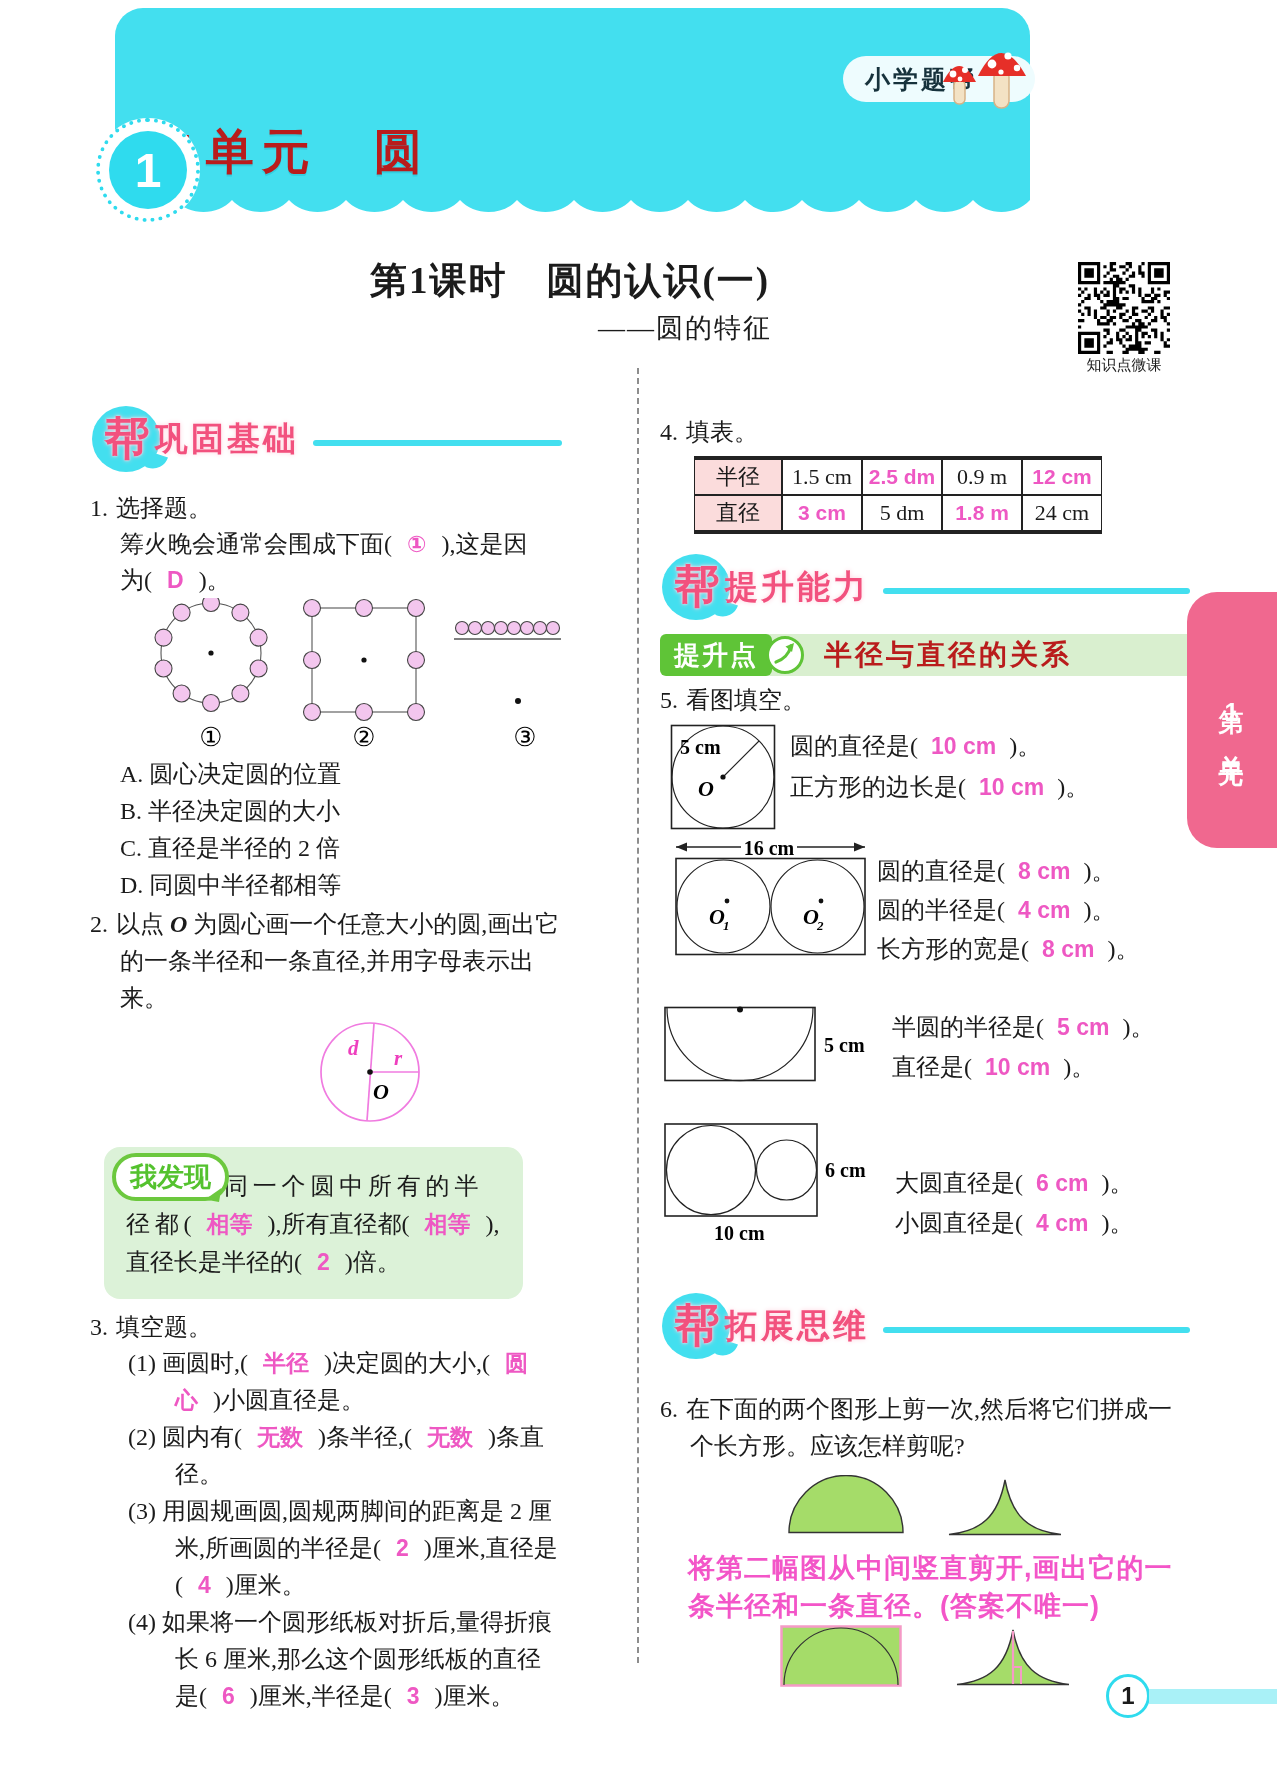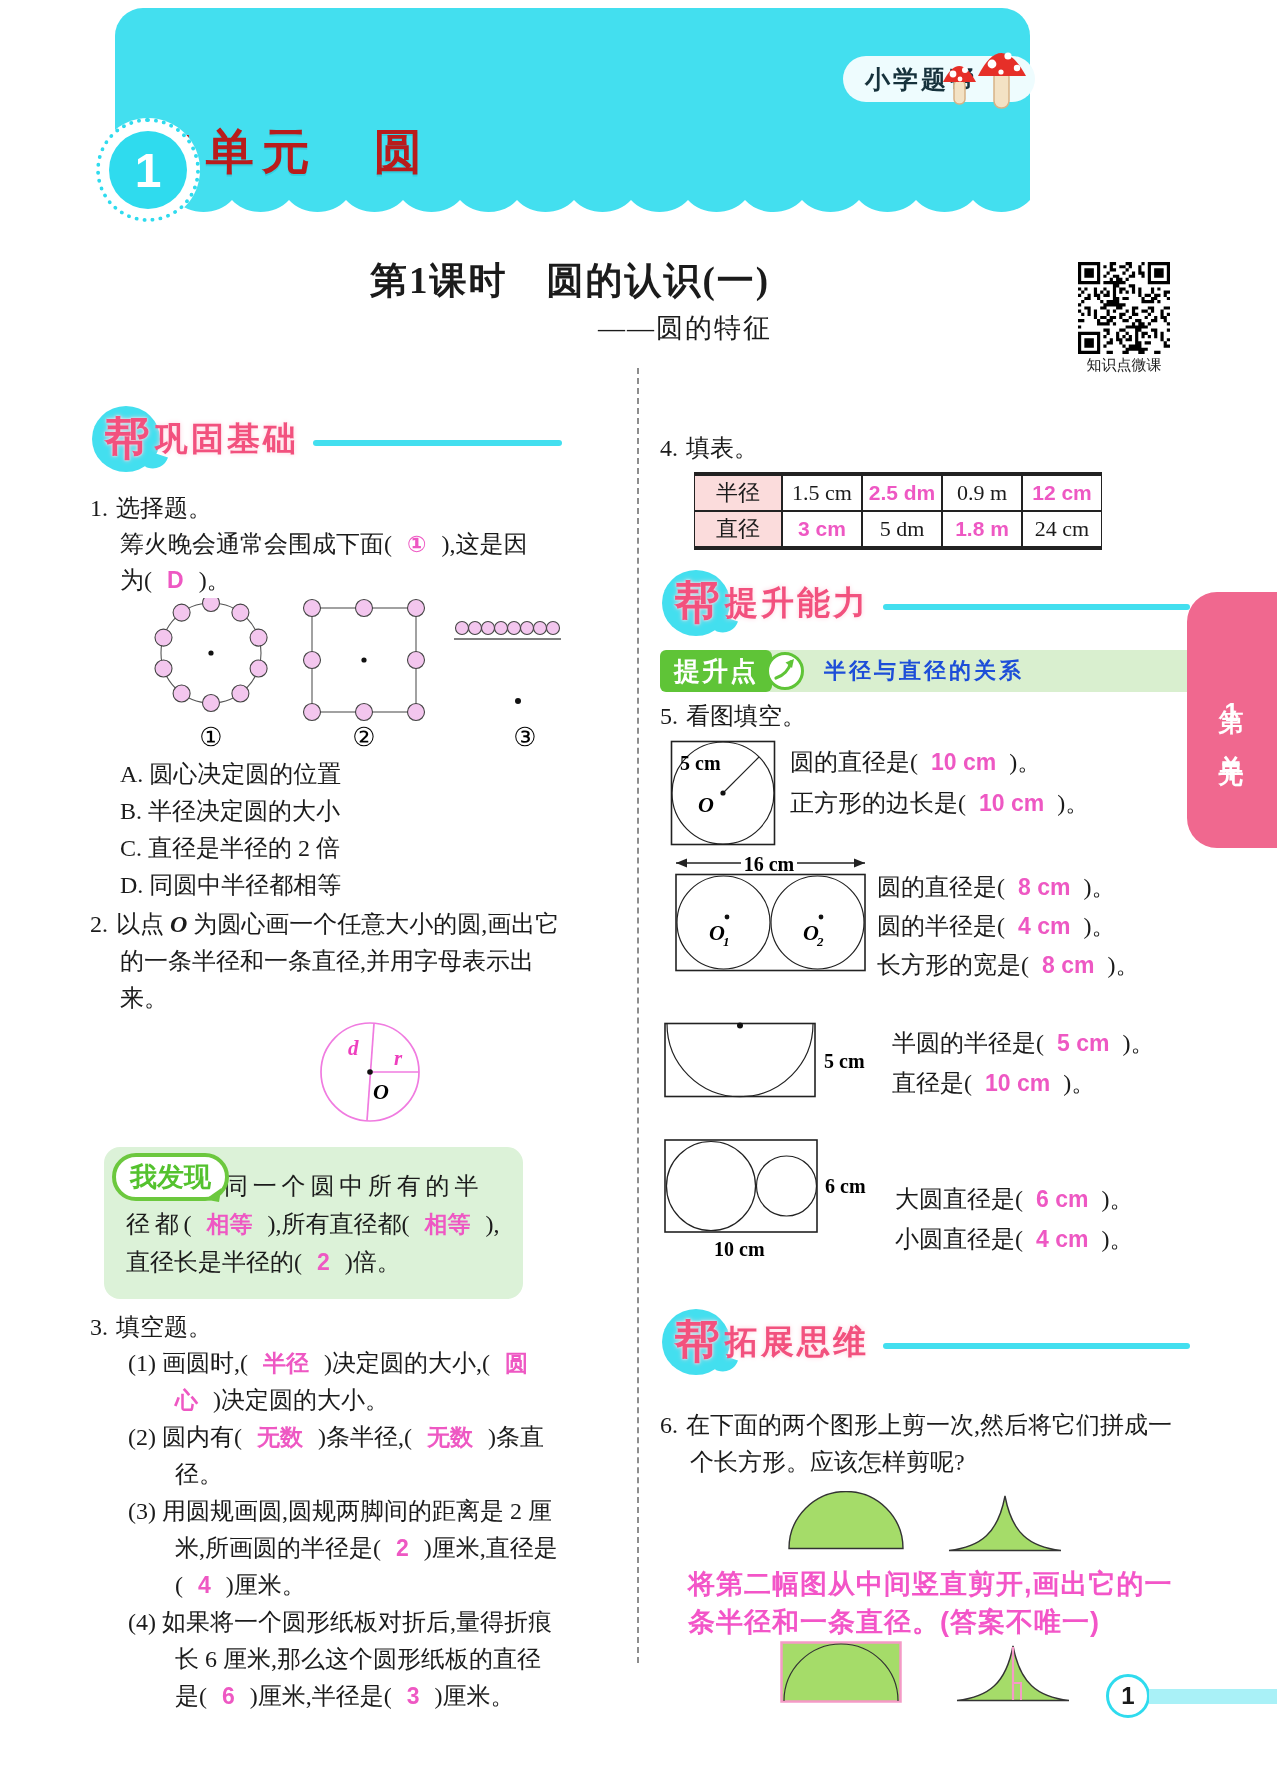--- a/index.html
+++ b/index.html
@@ -80,21 +80,21 @@
   .q4-table .cell{border:1px solid #222;height:36px;display:flex;align-items:center;justify-content:center;font-size:22px}
   .q4-table .hd{background:var(--tbl-pink)}
   .q4-table .pk{color:var(--hand);font-family:"Liberation Sans","DejaVu Sans",sans-serif;font-weight:700;font-size:21px}
 
   
   .promote{display:flex;align-items:stretch;height:42px;margin-top:16px;position:relative}
   .promote-badge{background:var(--grn);color:#fff;font-family:"Liberation Sans","DejaVu Sans",sans-serif;
     font-weight:900;font-size:26px;display:flex;align-items:center;padding:0 14px;border-radius:6px;letter-spacing:2px;z-index:2}
   .promote-arrow{position:absolute;left:104px;top:0;width:42px;height:42px;z-index:3}
   .promote-bar{flex:1;background:var(--grn-bar);margin-left:-10px;display:flex;align-items:center;
-    padding-left:62px;font-size:22px;font-weight:600;color:#1d4ed8;letter-spacing:3px}
+    padding-left:62px;font-size:28px;font-weight:600;color:#b91c1c;letter-spacing:3px}
 
   
   .fig-row{display:flex;align-items:flex-start}
   .a-col{font-size:24px}
   .a-line{line-height:41px;white-space:nowrap}
   .a-line .ans{padding:0 13px}
 
   
   .hand-note{margin-left:28px;margin-top:12px;width:490px;color:#f355c8;
     font-family:"Liberation Sans","DejaVu Sans",sans-serif;font-weight:700;font-size:27px;line-height:38px;letter-spacing:1px}
@@ -252,36 +252,36 @@
       <div class="disc-bubble">我发现</div>
       <p class="disc-text">
         <span class="sp">同一个圆中所有的半径都</span><span>(</span><span class="ans">相等</span><span>),所有直径都(</span><span class="ans">相等</span><span>),直径长是半径的(</span><span class="ans">2</span><span>)倍。</span>
       </p>
     </div>
 
     <div class="q-title" style="margin-top:10px">
       <span class="qn">3.</span><span>填空题。</span>
     </div>
     <div class="q-item">
-      <span class="qn">(1)</span><span>画圆时,(</span><span class="ans">半径</span><span>)决定圆的大小,(</span><span class="ans">圆心</span><span>)决定圆的大小。</span>
+      <span class="qn">(1)</span><span>画圆时,(</span><span class="ans">半径</span><span>)决定圆的大小,(</span><span class="ans">圆心</span><span>)小圆直径是。</span>
     </div>
     <div class="q-item">
       <span class="qn">(2)</span><span>圆内有(</span><span class="ans">无数</span><span>)条半径,(</span><span class="ans">无数</span><span>)条直径。</span>
     </div>
     <div class="q-item">
       <span class="qn">(3)</span><span>用圆规画圆,圆规两脚间的距离是 2 厘米,所画圆的半径是(</span><span class="ans">2</span><span>)厘米,直径是(</span><span class="ans">4</span><span>)厘米。</span>
     </div>
     <div class="q-item">
       <span class="qn">(4)</span><span>如果将一个圆形纸板对折后,量得折痕长 6 厘米,那么这个圆形纸板的直径是(</span><span class="ans">6</span><span>)厘米,半径是(</span><span class="ans">3</span><span>)厘米。</span>
     </div>
   </div>
 
   <div class="col-right">
 
-    <div class="q-title" style="margin-top:25px">
+    <div class="q-title" style="margin-top:9px">
       <span class="qn">4.</span><span>填表。</span>
     </div>
 
     <div class="q4-table">
       <div class="cell hd">半径</div>
       <div class="cell">1.5 cm</div>
       <div class="cell pk">2.5 dm</div>
       <div class="cell">0.9 m</div>
       <div class="cell pk">12 cm</div>
       <div class="cell hd">直径</div>

